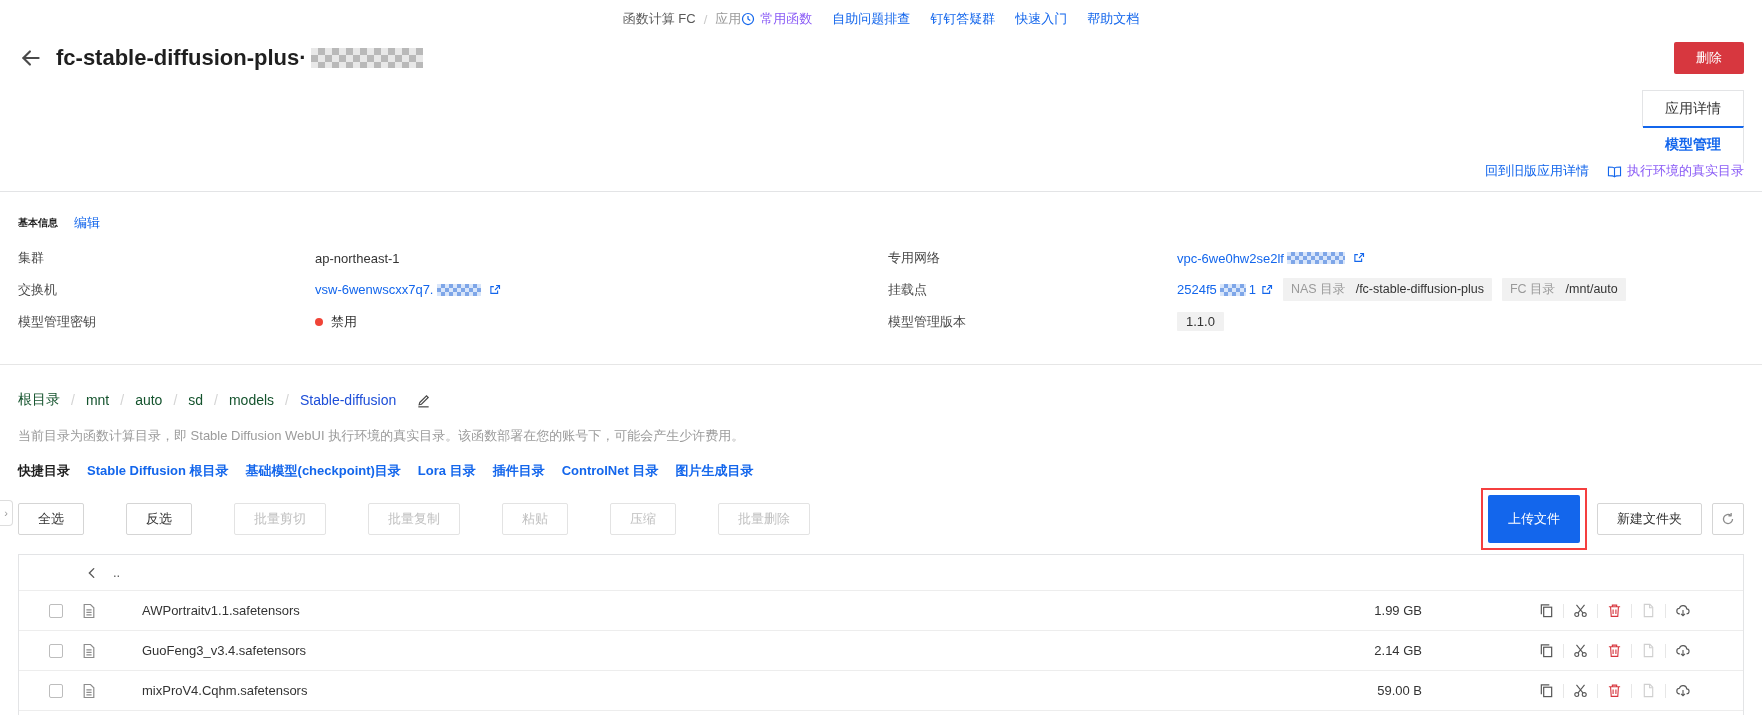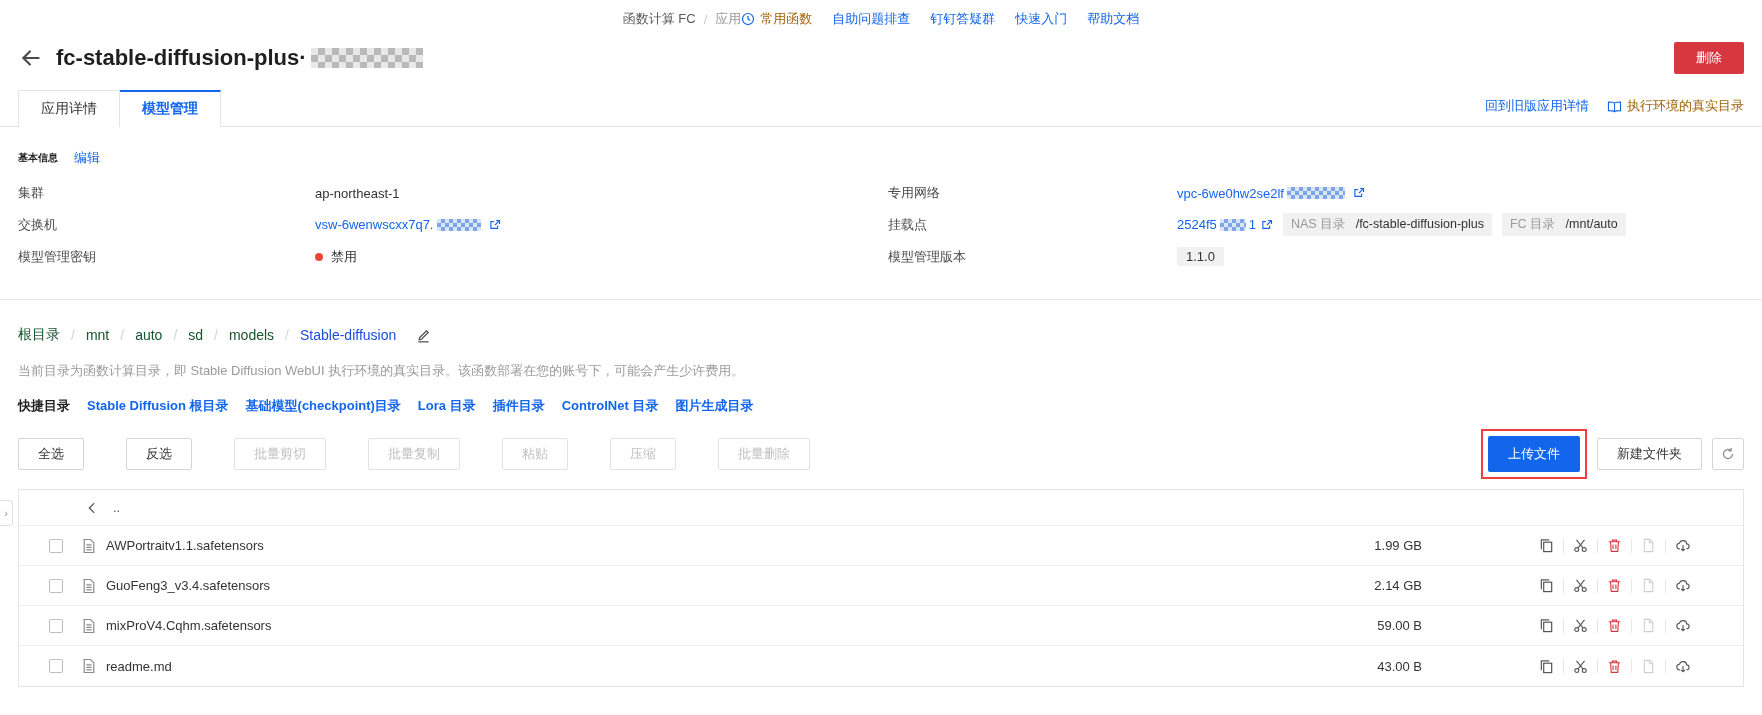--- a/index.html
+++ b/index.html
@@ -7,33 +7,33 @@
     font-family:"Liberation Sans","DejaVu Sans",sans-serif; color:#333; font-size:13px; }
   .link { color:#1366ec; text-decoration:none; cursor:pointer; }
   svg { display:block; }
 
   
   .topbar { display:flex; justify-content:center; align-items:center; padding:10px 18px 0 18px; }
   .crumbs { display:flex; align-items:center; color:#595959; }
   .crumb-sep { color:#c9c9c9; margin:0 8px; }
   .crumb-current { color:#999; }
   .top-links { display:flex; align-items:center; gap:20px; color:#1366ec; }
-  .top-link { display:flex; align-items:center; gap:5px; color:#a16207; cursor:pointer; }
+  .top-link { display:flex; align-items:center; gap:5px; color:#8b5cf6; cursor:pointer; }
 
   
   .header-row { display:flex; align-items:center; margin-top:14px; padding:0 18px; }
   .back-arrow { width:26px; height:26px; margin-right:12px; color:#4a4a4a; cursor:pointer; }
   .page-title { font-size:22px; font-weight:700; color:#1f1f1f; display:flex; align-items:center; }
   .title-mask { display:inline-block; width:112px; height:20px; margin-left:4px;
     background:repeating-conic-gradient(#b9b9b9 0% 25%, #e8e8e8 0% 50%); background-size:14px 14px; }
   .delete-btn { margin-left:auto; height:32px; padding:0 22px; background:#d7373f; color:#fff;
     border:none; border-radius:2px; font-size:13px; cursor:pointer; }
 
   
-  .tabs-row { display:flex; align-items:flex-end; margin-top:16px; padding:0 18px; border-bottom:1px solid #e3e4e6; }
+  .tabs-row { display:flex; align-items:flex-end; margin-top:16px; padding:0 18px; border-bottom:1px solid #e3e4e6;flex-direction:column; }
   .tab { padding:9px 22px; font-size:14px; background:#fff; border:1px solid #e3e4e6; border-bottom:none;
     margin-bottom:-1px; color:#333; cursor:pointer; }
   .tab.active { border-top:2px solid #1366ec; padding-top:8px; color:#1366ec; font-weight:700; border-left:1px solid #e3e4e6; }
   .tab + .tab { border-left:none; }
   .tabs-right { margin-left:auto; display:flex; align-items:center; gap:18px; padding-bottom:11px; }
 
   
   .basic { padding:22px 18px 0 18px; }
   .basic-head { display:flex; align-items:center; }
   .basic-title { font-size:10px; font-weight:700; color:#1f1f1f; }
@@ -63,35 +63,35 @@
   .shortcuts { margin-top:17px; padding:0 18px; display:flex; align-items:center; gap:17px; font-weight:700; }
   .shortcuts-label { color:#1f1f1f; }
 
   
   .toolbar { margin-top:16px; padding:0 18px; display:flex; align-items:center; height:46px;gap:32px; }
   .tb-btn { height:32px; padding:0 19px; background:#fff; border:1px solid #d5d5d5; border-radius:2px;
     font-size:13px; color:#333; margin-right:10px; cursor:pointer; }
   .tb-btn:disabled { color:#bfbfbf; border-color:#e3e3e3; cursor:default; }
   .toolbar-right { margin-left:auto; display:flex; align-items:center; gap:10px; }
   .upload-annotation { border:2px solid #f53f3f; padding:5px 5px; display:inline-flex; }
-  .upload-btn { height:36px; padding:0 20px; background:#1366ec; color:#fff; border:none; border-radius:2px;
+  .upload-btn { height:48px; padding:0 20px; background:#1366ec; color:#fff; border:none; border-radius:2px;
     font-size:13px; cursor:pointer; }
   .refresh-btn { width:32px; height:32px; background:#fff; border:1px solid #d5d5d5; border-radius:2px;
     display:flex; align-items:center; justify-content:center; color:#8c8c8c; cursor:pointer; }
 
   
   .table-wrap { margin:12px 18px 0 18px; border:1px solid #e3e4e6; }
   .parent-row { height:36px; display:flex; align-items:center; border-bottom:1px solid #ededed; padding-left:66px; cursor:pointer; }
   .parent-chevron { color:#595959; margin-right:14px; }
   .parent-label { color:#595959; }
   .file-row { height:40px; display:flex; align-items:center; border-bottom:1px solid #ededed; }
   .file-row:last-child { border-bottom:none; }
   .cell-check { width:62px; padding-left:30px; }
   .checkbox { width:14px; height:14px; border:1px solid #bdbdbd; border-radius:2px; background:#fff; display:block; cursor:pointer; }
-  .cell-name { display:flex; align-items:center; flex:1; }
+  .cell-name { display:flex; align-items:center; flex:1;gap:36px; }
   .doc-ico { color:#8c8c8c; margin-right:9px; }
   .cell-size { width:110px; text-align:right; color:#333; }
   .cell-actions { width:215px; margin-left:54px; margin-right:52px; display:flex; align-items:center; justify-content:flex-end; gap:9px; }
   .act-ico { color:#595959; cursor:pointer; }
   .act-ico.danger { color:#d7373f; }
   .act-ico.disabled { color:#cfcfcf; cursor:default; }
   .act-sep { width:1px; height:14px; background:#e7e7e7; }
 
   
   .edge-handle { position:absolute; left:0; top:500px; width:13px; height:26px; background:#fff;

